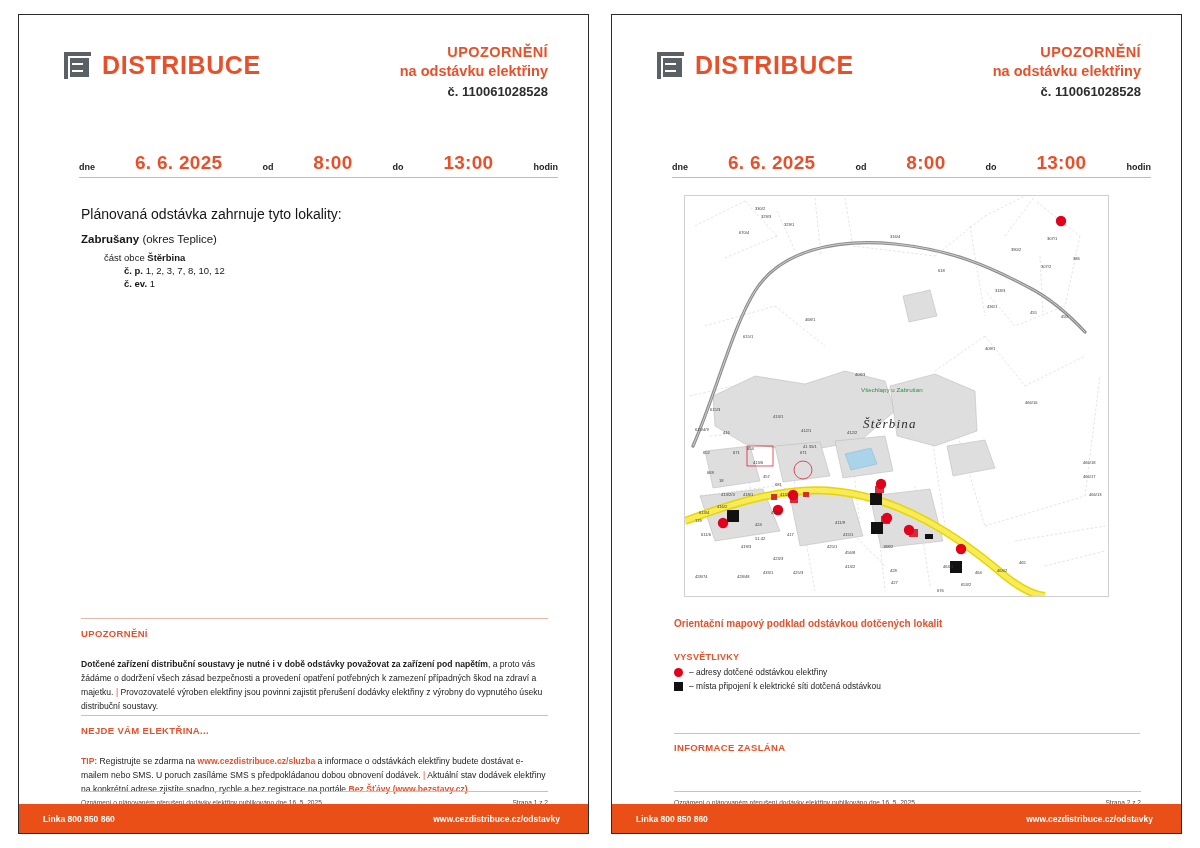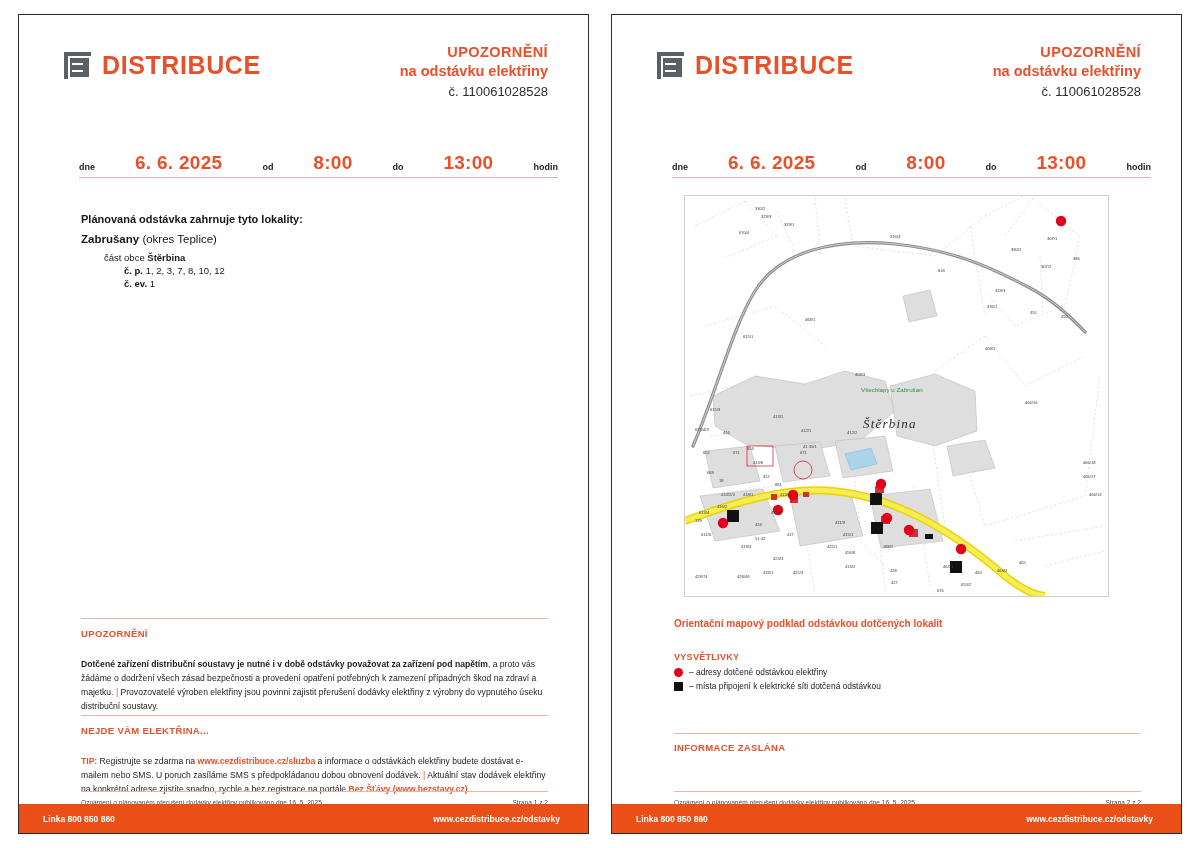--- a/index.html
+++ b/index.html
@@ -79,21 +79,21 @@
     letter-spacing: 0.4px;
   }
   .notice-l2 {
     color: #e8502a;
     font-size: 14.5px;
     font-weight: bold;
   }
   .notice-l3 {
     color: #2d2d2d;
     font-size: 13px;
-    font-weight: normal;
+    font-weight: bold;
     margin-top: 1px;
     text-align: right;
   }
 
   
   .date-strip {
     position: absolute;
     left: 60px; right: 30px; top: 133px;
     height: 30px;
     border-bottom: 1.5px solid #d8b3a6;
@@ -111,23 +111,23 @@
   .dt-val {
     font-size: 19px;
     color: #e8502a;
     font-weight: bold;
     letter-spacing: 0.3px;
   }
 
   
   .loc-head {
     position: absolute;
-    left: 62px; top: 198px;
-    font-size: 11px;
-    font-weight: bold;
+    left: 62px; top: 191px;
+    font-size: 14px;
+    font-weight: normal;
     color: #161616;
   }
   .loc-city {
     position: absolute;
     left: 62px; top: 218px;
     font-size: 11.5px;
     color: #161616;
   }
   .loc-city b { font-weight: bold; }
   .loc-city span { font-weight: normal; }

